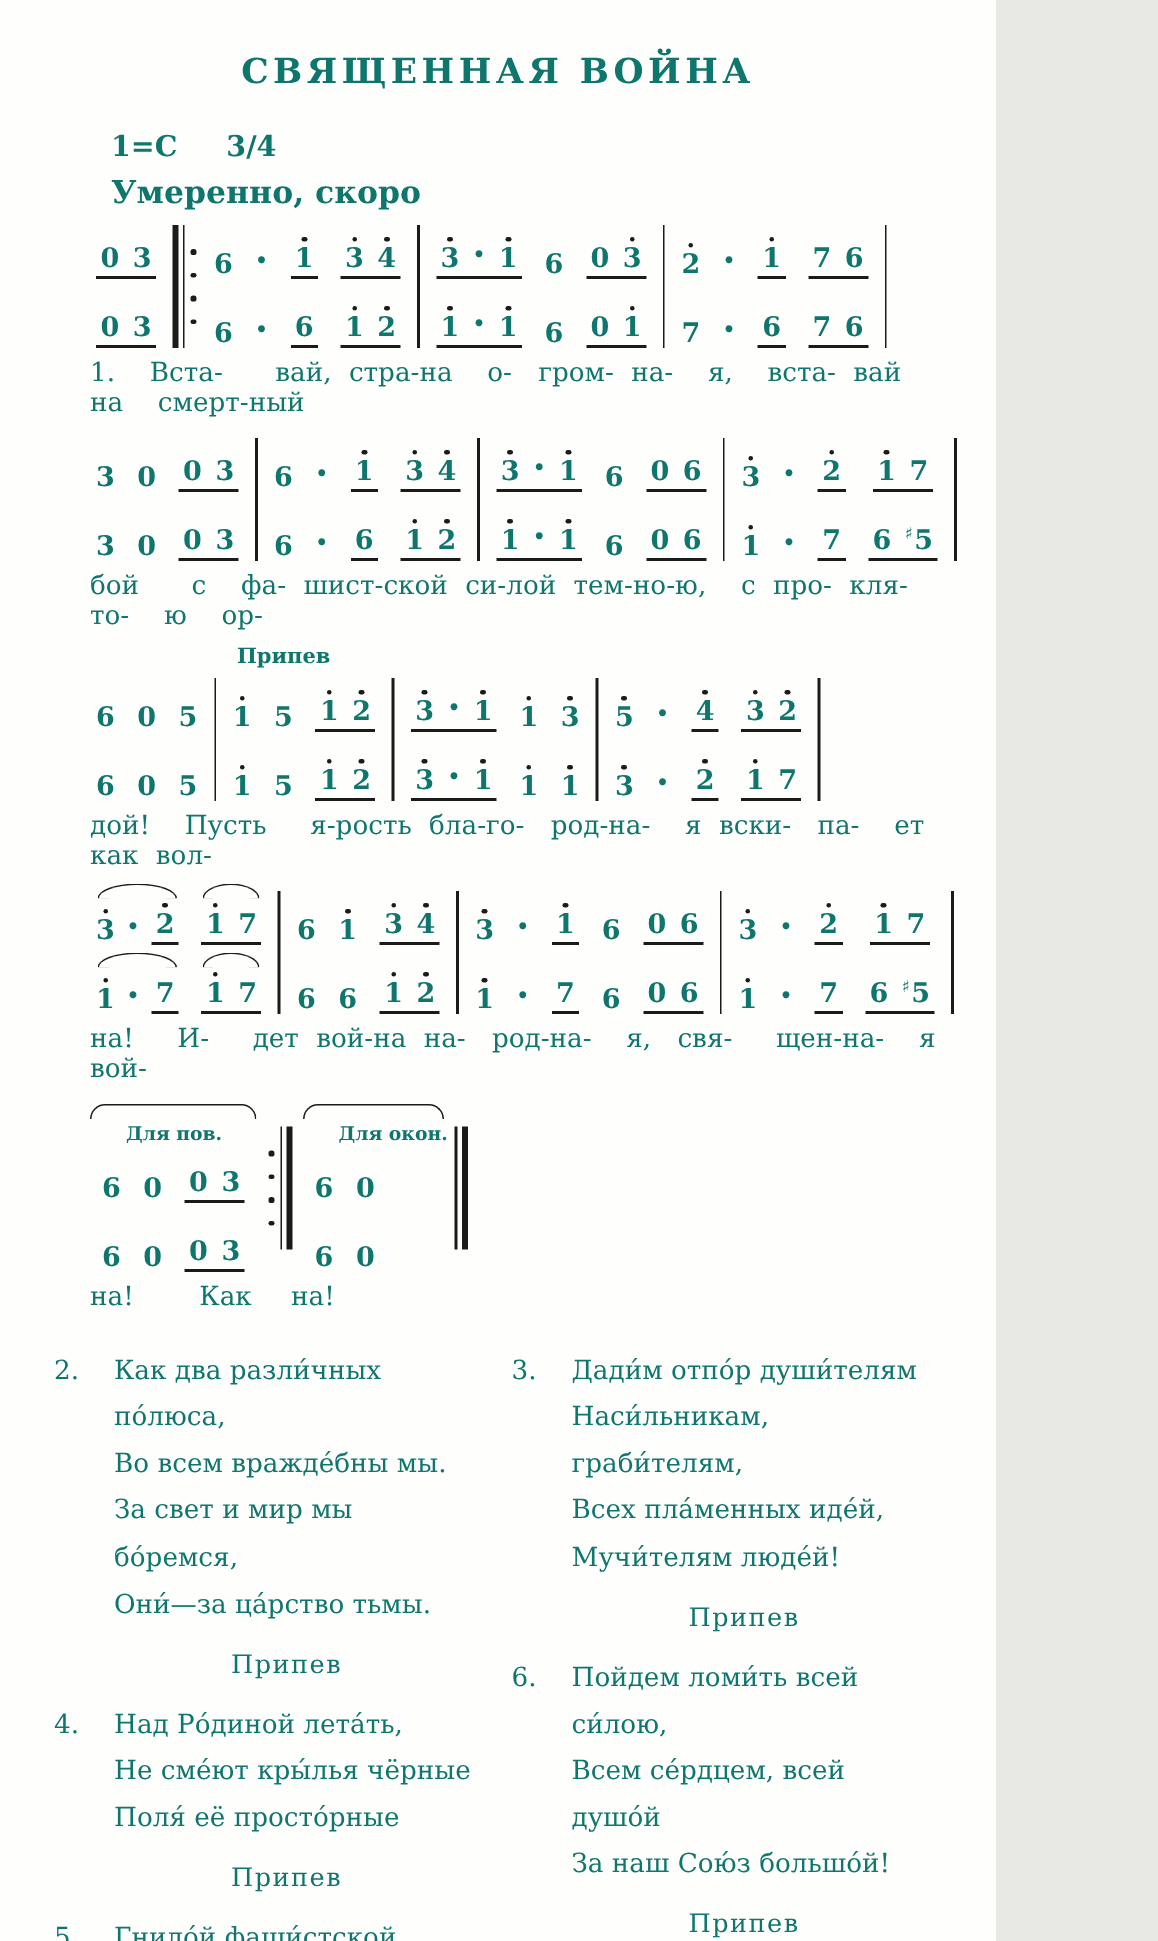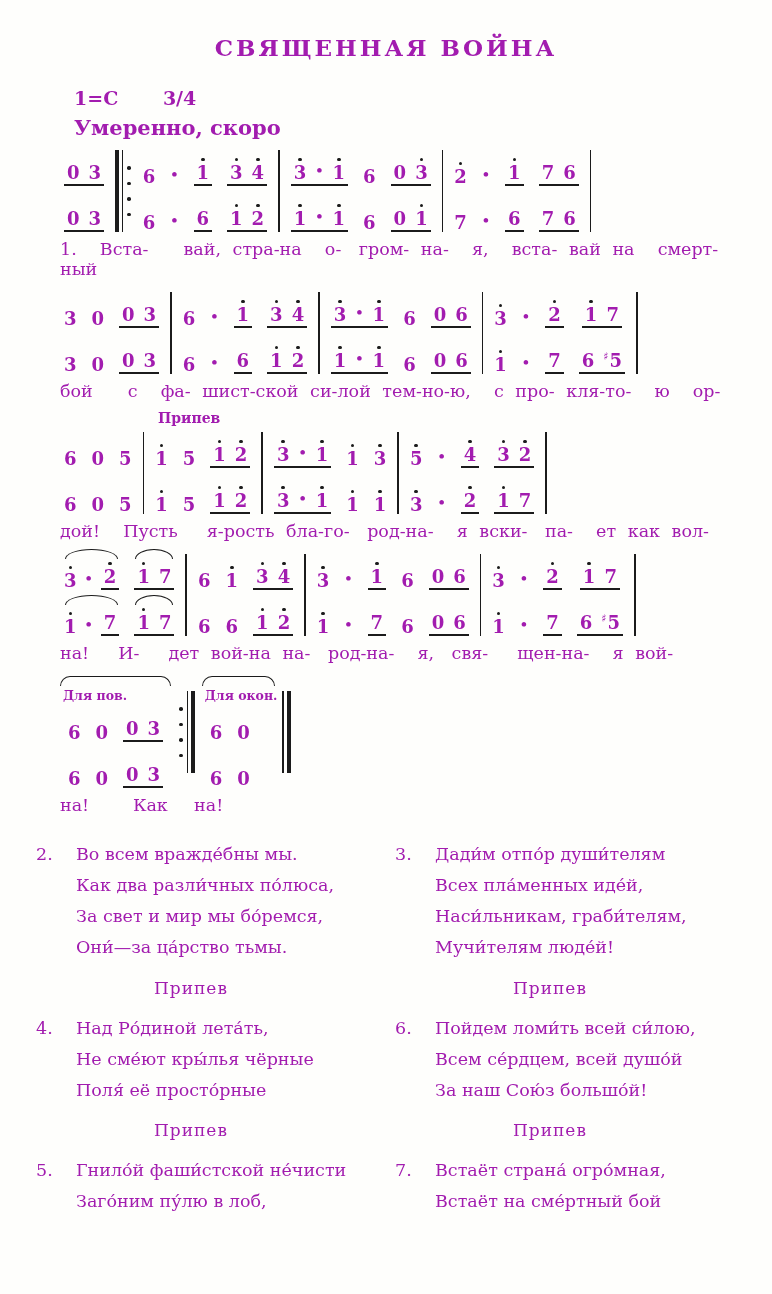--- a/index.html
+++ b/index.html
@@ -1,23 +1,23 @@
 <!DOCTYPE html>
 <html><head>
 <meta charset="utf-8">
 <style>
   html,body{margin:0;padding:0;background:#e8e8e4;}
-  .page{width:772px;height:1294px;background:#fefefc;color:#a21caf;overflow:hidden;
+  .page{width:664px;height:1294px;background:#fefefc;color:#0f766e;overflow:hidden;
         font-family:"DejaVu Serif", "Liberation Serif", serif;position:relative;}
   .inner{padding:26px 36px 0 36px;}
 
   
   .title{text-align:center;font-size:23px;font-weight:700;letter-spacing:3px;margin-top:8px;}
   .keyline{margin:26px 0 0 38px;font-size:19px;font-weight:700;}
-  .keyline .meter{margin-left:38px;}
+  .keyline .meter{margin-left:26px;}
   .credits{text-align:right;font-size:17.5px;line-height:2.0;margin:2px 14px 0 0;}
   .tempo{margin:6px 0 10px 38px;font-size:21px;font-weight:700;}
 
   
   .notation{margin-left:22px;}
   .sysblock{position:relative;margin-bottom:13px;}
   .sys-label{position:absolute;top:-4px;left:100px;font-size:14px;font-weight:700;}
   .sysrow{display:flex;align-items:flex-end;}
   .seg{display:flex;gap:15px;align-items:flex-end;padding:0 6px;}
   .ncol{display:flex;flex-direction:column;gap:13px;align-items:center;}
@@ -37,21 +37,21 @@
 
   .bar{display:flex;gap:3px;height:82px;align-items:stretch;margin:0 5px;align-self:center;}
   .bl{width:1.6px;background:#1b1b1b;}
   .bl.thick{width:3.5px;}
   .rdots{display:flex;flex-direction:column;justify-content:space-around;padding:10px 0;}
   .rd{width:3.5px;height:3.5px;border-radius:50%;background:#1b1b1b;margin:2px 1px;}
 
   .volta{display:flex;flex-direction:column;}
   .volta-arc{height:9px;border:1.5px solid #1b1b1b;border-bottom:none;
              border-radius:11px 11px 0 0;margin:0 2px 2px 2px;}
-  .volta-label{font-size:12.5px;font-weight:700;margin:0 0 6px 5px;}
+  .volta-label{font-size:12.5px;font-weight:700;margin:0 0 6px 26px;}
   .volta-body{display:flex;gap:15px;align-items:flex-end;padding:0 10px;}
 
   .lyrics{margin:7px 0 0 2px;font-size:17.5px;word-spacing:6px;white-space:pre-wrap;}
 
   
   .verses{display:flex;margin-top:24px;}
   .vcol{width:50%;}
   .vcol.right{padding-left:18px;}
   .verse{display:flex;gap:16px;font-size:17.5px;line-height:1.78;}
   .vnum{min-width:24px;text-align:left;}
@@ -1254,22 +1254,22 @@
           </div>
           <div class="lyrics">на!   Как  на!</div>
         </div>
       </div>
 
     <div class="verses">
       <div class="vcol left">
           <div class="verse">
             <div class="vnum">2.</div>
             <div>
+              <div>Как два разли́чных по́люса,</div>
               <div>Во всем вражде́бны мы.</div>
-              <div>Как два разли́чных по́люса,</div>
               <div>За свет и мир мы бо́ремся,</div>
               <div>Они́—за ца́рство тьмы.</div>
             </div>
           </div>
           <div class="refrain">Припев</div>
           <div class="verse">
             <div class="vnum">4.</div>
             <div>
               <div>Над Ро́диной лета́ть,</div>
               <div>Не сме́ют кры́лья чёрные</div>
@@ -1283,22 +1283,22 @@
               <div>Гнило́й фаши́стской не́чисти</div>
               <div>Заго́ним пу́лю в лоб,</div>
             </div>
           </div>
         </div>
       <div class="vcol right">
           <div class="verse">
             <div class="vnum">3.</div>
             <div>
               <div>Дади́м отпо́р души́телям</div>
+              <div>Наси́льникам, граби́телям,</div>
               <div>Всех пла́менных иде́й,</div>
-              <div>Наси́льникам, граби́телям,</div>
               <div>Мучи́телям люде́й!</div>
             </div>
           </div>
           <div class="refrain">Припев</div>
           <div class="verse">
             <div class="vnum">6.</div>
             <div>
               <div>Пойдем ломи́ть всей си́лою,</div>
               <div>Всем се́рдцем, всей душо́й</div>
               <div>За наш Сою́з большо́й!</div>

